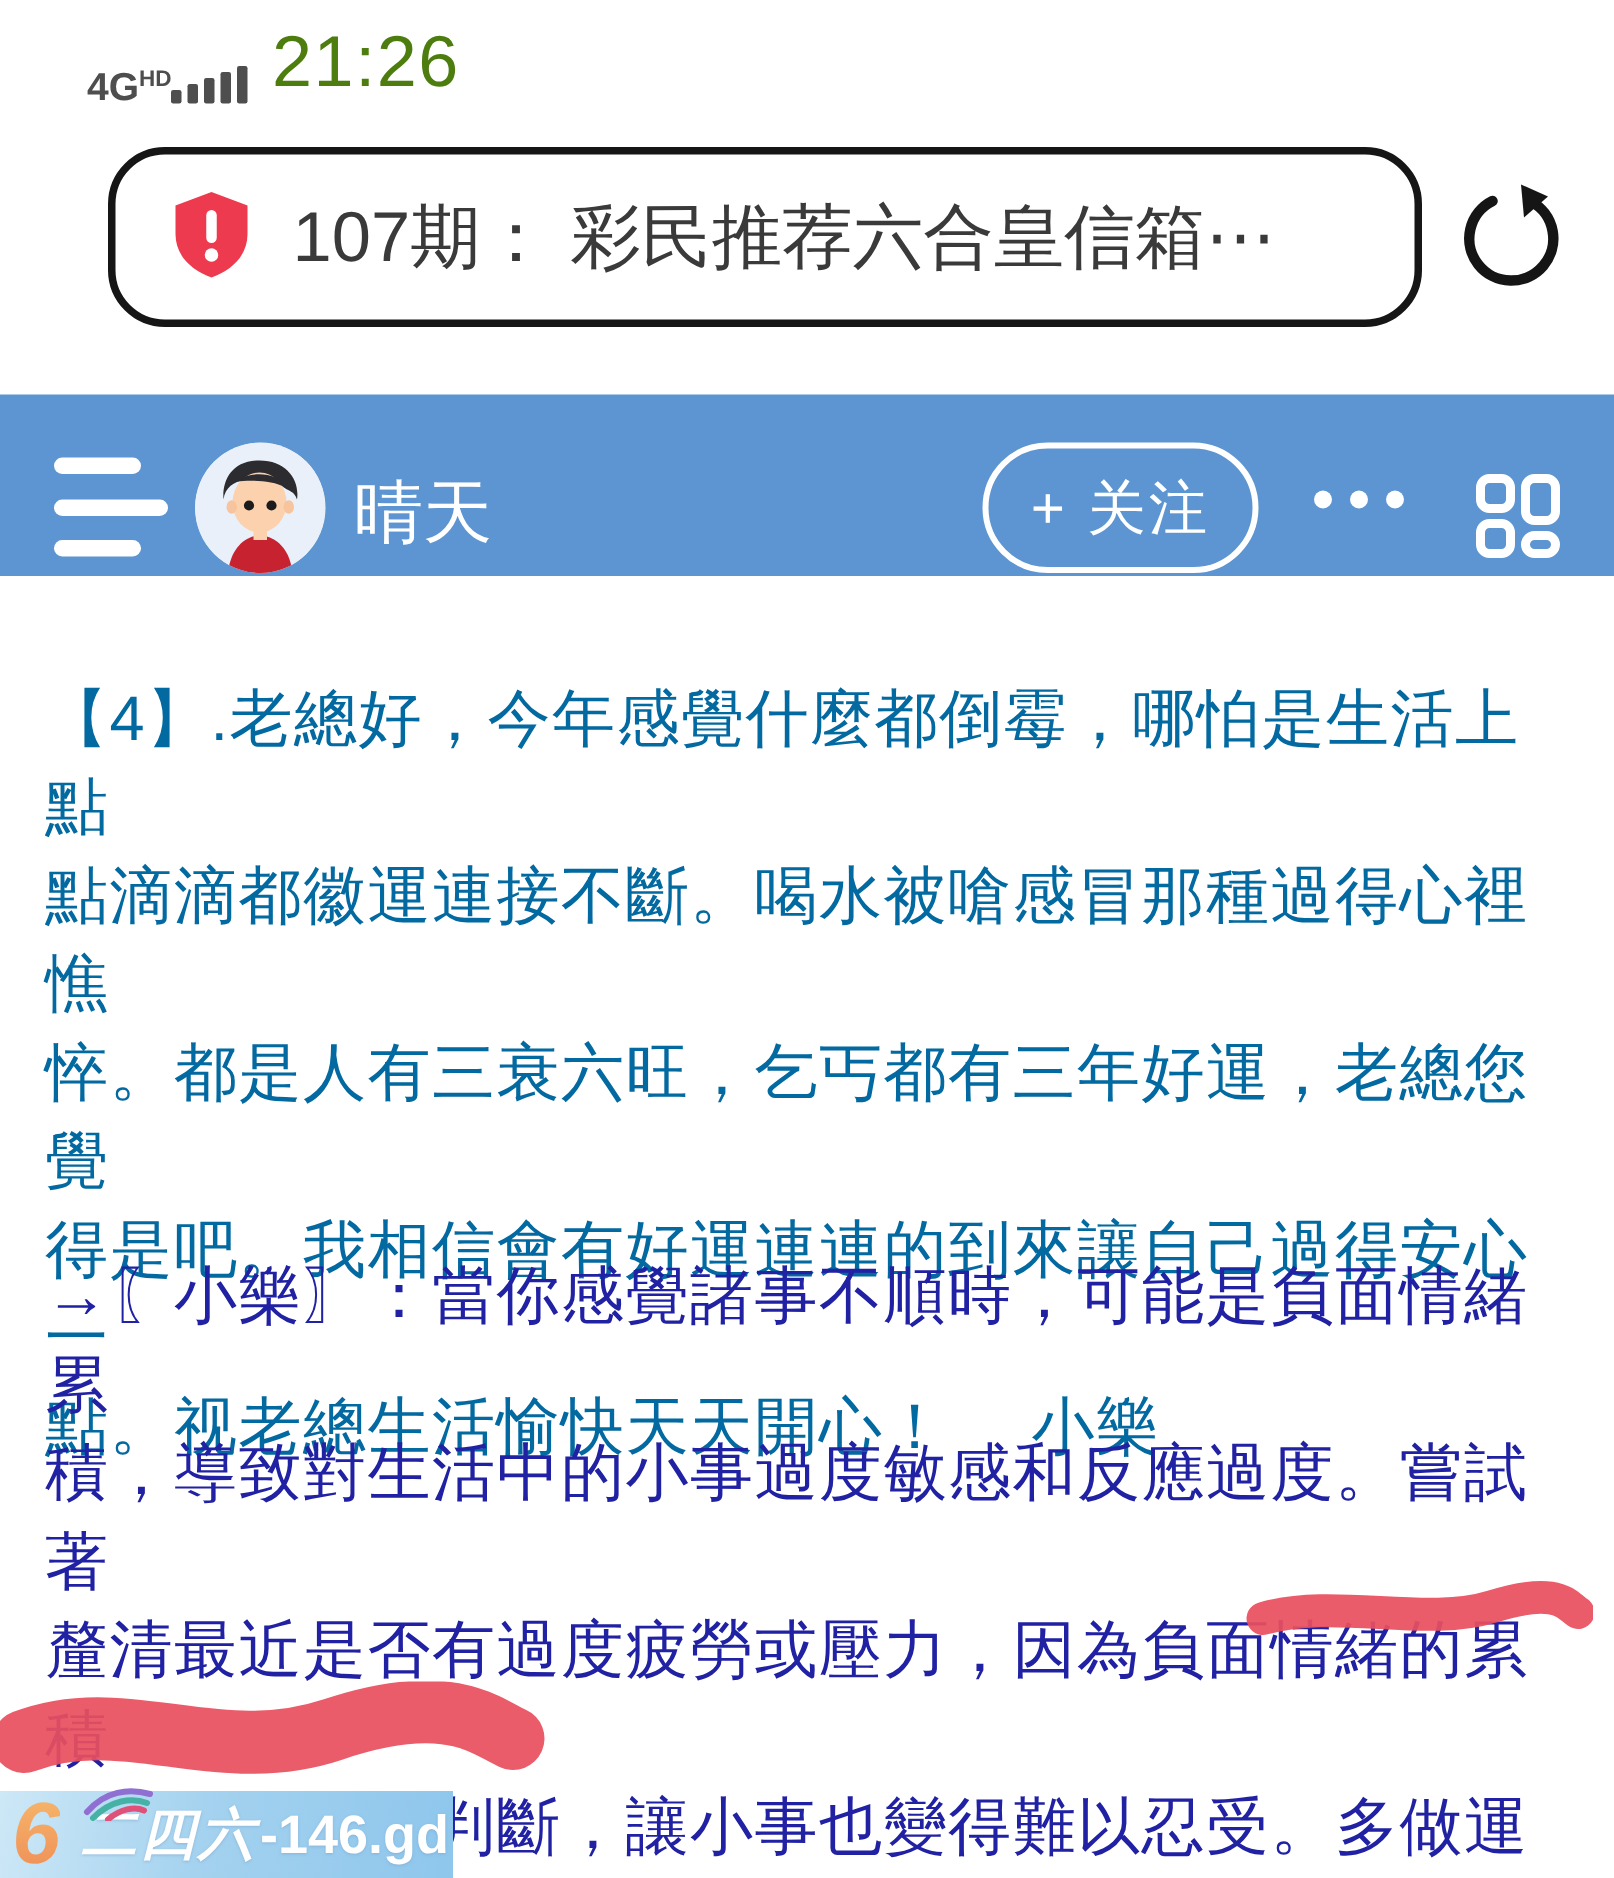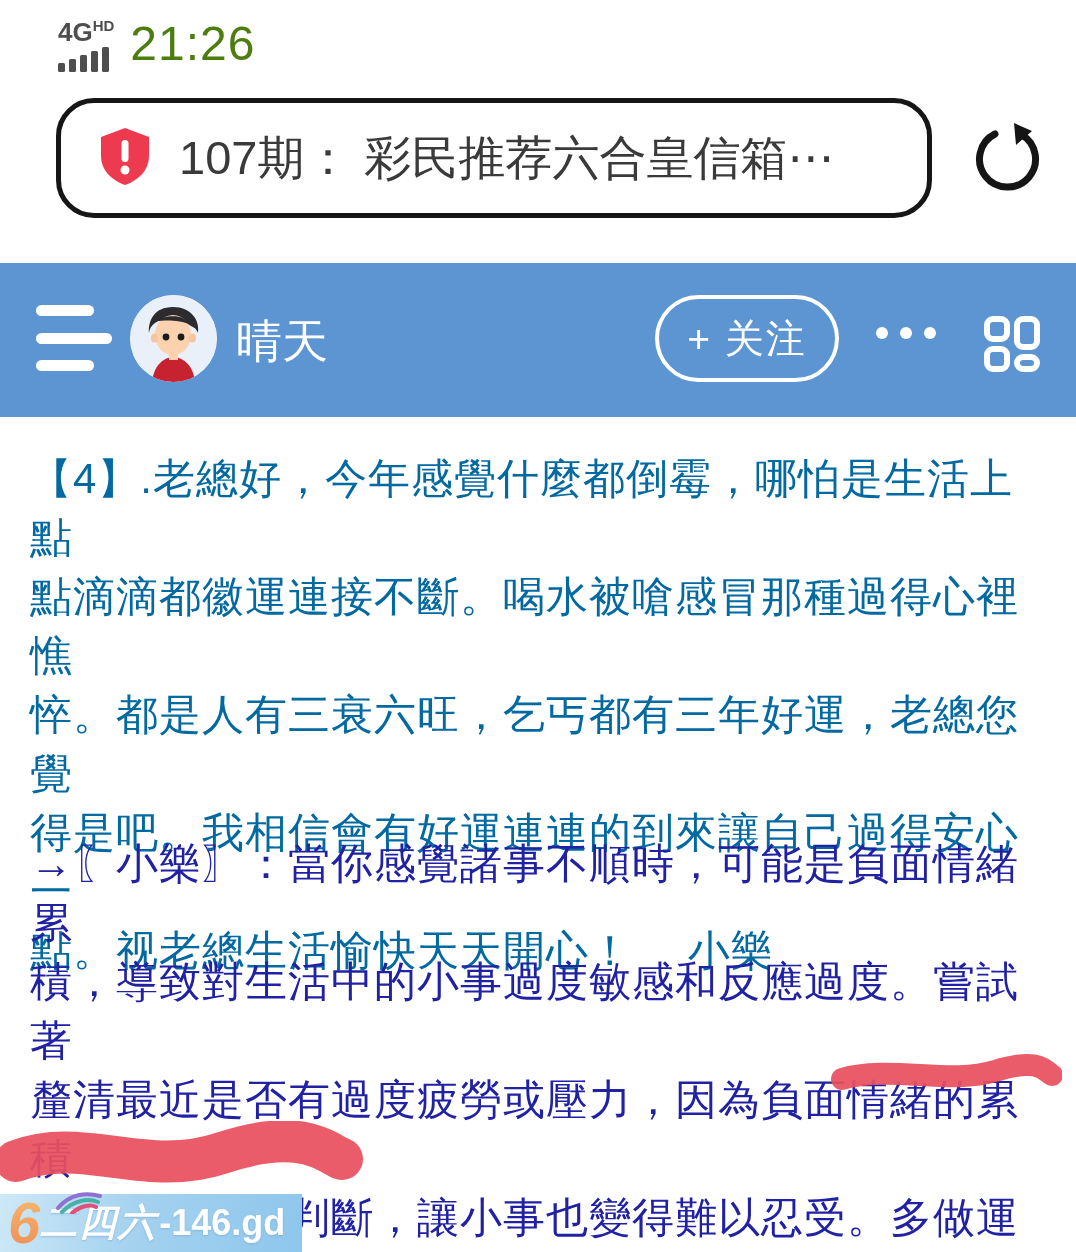--- a/index.html
+++ b/index.html
@@ -6,45 +6,45 @@
   html,body { width:1076px; height:1252px; }
   body {
     font-family:"Liberation Sans","DejaVu Sans",sans-serif;
     background:#ffffff; position:relative; overflow:hidden;
   }
   .page { position:absolute; inset:0; }
 
   
   .status-bar { position:absolute; top:0; left:0; width:100%; height:92px; background:#fff; }
   .sb-left { position:absolute; left:58px; top:14px; display:flex; align-items:flex-end; gap:16px; }
-  .net-group { display:flex; flex-direction:column; align-items:flex-start; }
+  .net-group { display:flex; flex-direction:row; align-items:flex-start; }
   .net-label { font-size:26px; font-weight:bold; color:#4e4e4e; line-height:24px; letter-spacing:0; }
   .net-label sup { font-size:15px; font-weight:bold; vertical-align:super; }
   .sig-bars { display:flex; align-items:flex-end; gap:4px; margin-top:3px; }
   .sig-bars i { display:block; width:7px; background:#4e4e4e; border-radius:1.5px; }
   .time { font-size:48px; color:#4d7c0f; font-weight:400; letter-spacing:1px; line-height:56px; }
   .sb-right { position:absolute; right:36px; top:14px; display:flex; align-items:center; gap:14px; }
   .speed { text-align:right; color:#5a5a5a; line-height:22px; }
   .speed .v { font-size:23px; }
   .speed .u { font-size:21px; }
   .battery { position:relative; width:72px; height:42px; border:3px solid #6a6a6a; border-radius:10px;
              background:#c7ccc6; display:flex; align-items:center; justify-content:center; }
   .battery .nub { position:absolute; right:-8px; top:11px; width:5px; height:16px; background:#6a6a6a; border-radius:0 3px 3px 0; }
   .battery .lvl { font-size:26px; color:#333; font-weight:500; }
 
   
   .address-row { position:absolute; top:96px; left:0; width:100%; height:128px; }
-  .address-bar { position:absolute; left:56px; top:2px; width:876px; height:120px;
+  .address-bar { position:absolute; left:72px; top:2px; width:876px; height:120px;
     border:5px solid #161616; border-radius:38px; background:#fff;
     display:flex; align-items:center; padding:0 26px 0 34px; overflow:hidden; }
   .addr-title { font-size:47px; color:#3a3a3a; font-weight:500; white-space:nowrap; overflow:hidden; margin-left:24px; }
   .refresh-btn { position:absolute; right:32px; top:24px; width:76px; height:76px; display:flex; align-items:center; justify-content:center; }
 
   
-  .app-header { position:absolute; top:263px; left:0; width:100%; height:154px; background:#5c95d1; }
+  .app-header { position:absolute; top:263px; left:0; width:100%; height:121px; background:#5c95d1; }
   .hamburger { position:absolute; left:36px; top:42px; width:80px; height:66px; display:flex; flex-direction:column; justify-content:space-between; }
   .hamburger i { display:block; height:11px; background:#fff; border-radius:6px; }
   .hamburger i:nth-child(1){ width:58px; }
   .hamburger i:nth-child(2){ width:76px; }
   .hamburger i:nth-child(3){ width:58px; }
   .avatar { position:absolute; left:130px; top:32px; width:87px; height:87px; border-radius:50%; overflow:hidden; background:#e8eef8; }
   .username { position:absolute; left:236px; top:48px; font-size:46px; color:#fff; }
   .follow-btn { position:absolute; left:655px; top:32px; width:184px; height:87px;
     border:4px solid #fff; border-radius:44px; background:transparent;
     display:flex; align-items:center; justify-content:center; color:#fff; font-size:39px; letter-spacing:2px;text-align:center; }
@@ -63,21 +63,21 @@
   .marker-2 { left:-6px; top:1121px; }
 
   
   .watermark { position:absolute; left:0; top:1194px; width:302px; height:58px;
     background:linear-gradient(100deg,#cde8f7 0%,#a4d2ef 45%,#8ec6ec 100%);
     display:flex; align-items:center; padding-left:8px; }
   .wm-logo { font-size:58px; font-weight:bold; font-style:italic; line-height:54px;
     background:linear-gradient(180deg,#f6b66b,#ef8f57); -webkit-background-clip:text; background-clip:text; color:transparent; }
   .wm-swirl { position:absolute; left:52px; top:-6px; }
   .wm-name { font-family:Liberation Serif, serif; font-style:italic; font-weight:bold;
-    color:#ffffff; font-size:37px; letter-spacing:2px; text-shadow:0 1px 2px rgba(120,160,200,.55); }
+    color:#ffffff; font-size:37px; margin-left:14px; letter-spacing:2px; text-shadow:0 1px 2px rgba(120,160,200,.55); }
   .wm-domain { color:#ffffff; font-size:36px; font-weight:bold; margin-left:2px; text-shadow:0 1px 2px rgba(120,160,200,.55); }
 </style>
 </head>
 <body>
 
 <div class="page">
 
   <div class="status-bar">
     <div class="sb-left">
       <div class="net-group">

